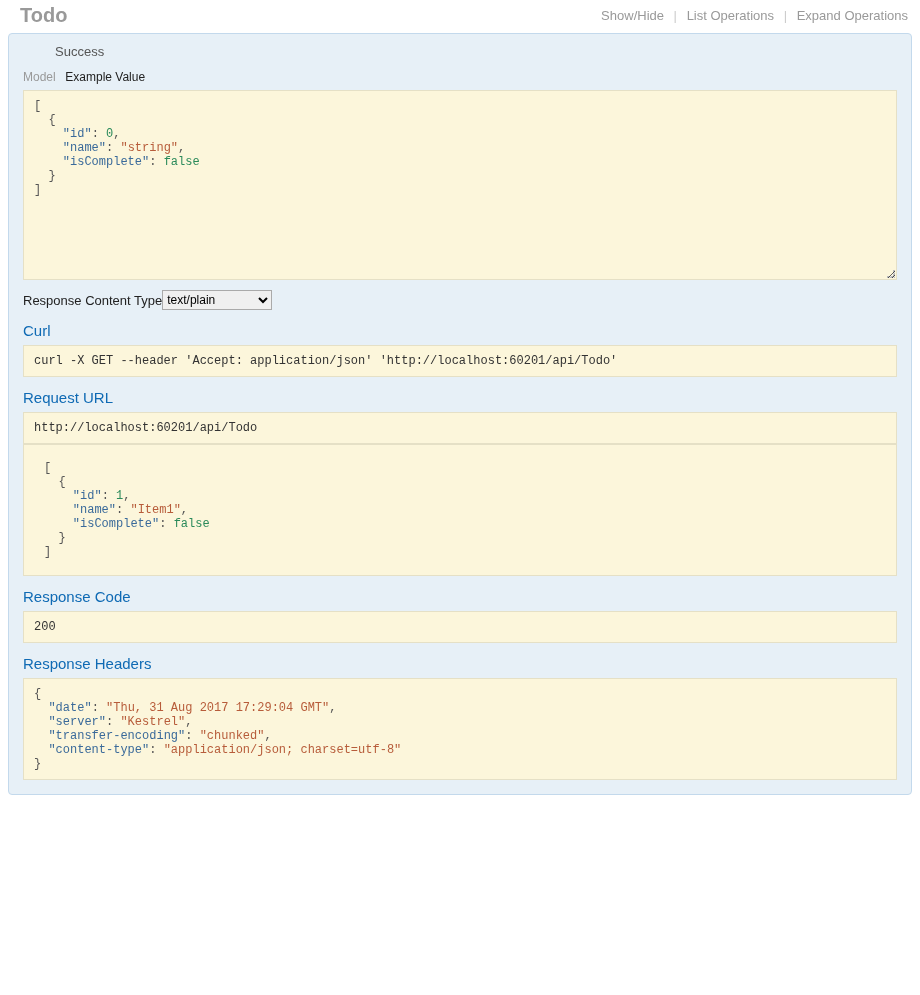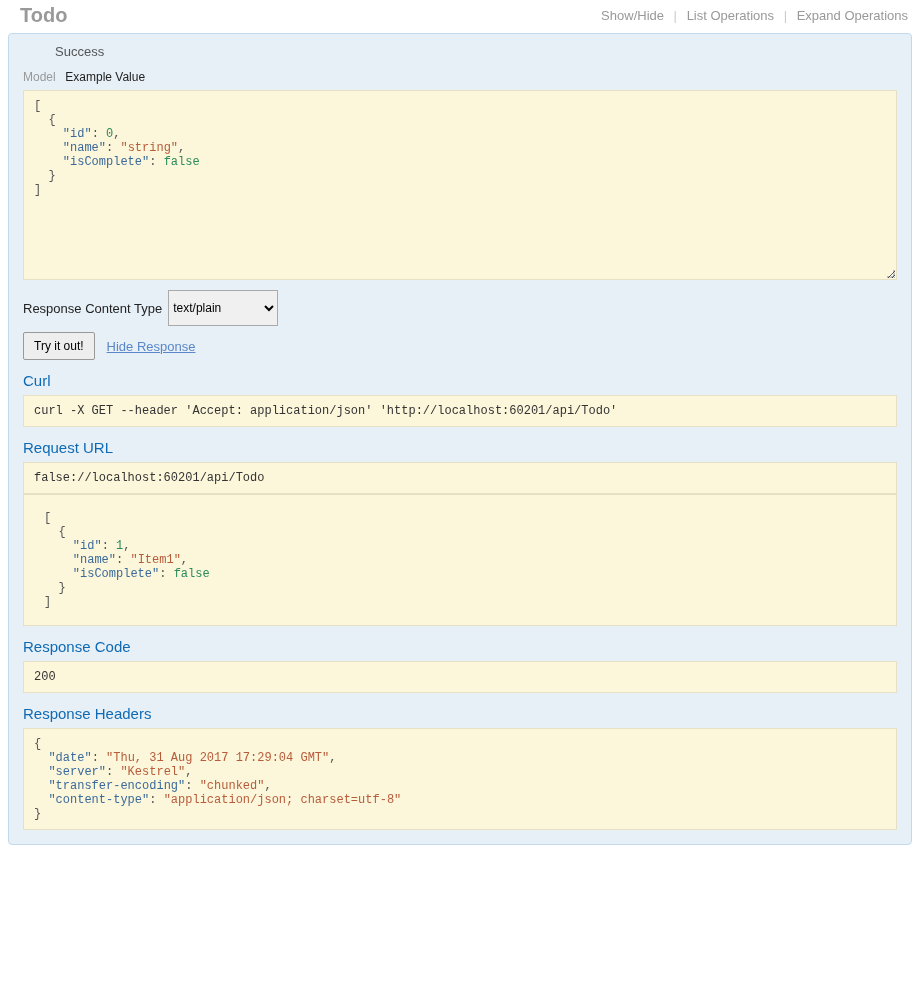--- a/index.html
+++ b/index.html
@@ -134,29 +134,28 @@
   }
   .json-key { color: #3a6a9a; }
   .json-str { color: #b75c3a; }
   .json-num { color: #2a8a5a; }
   .json-bool { color: #2a8a5a; }
   .json-punct { color: #555; }
   .rct-row {
     margin: 10px 0 4px 0;
     display: flex;
     align-items: center;
-    gap: 6px;
   }
   .rct-label { color: #222; }
   select.rct-select {
     font-family: Arial, sans-serif;
     font-size: 12px;
     background: #f0f0f0;
     border: 1px solid #aaa;
-    height: 36px;
+    height: 20px;
     width: 110px;
   }
   .try-row {
     display: flex;
     align-items: center;
     gap: 12px;
     margin: 6px 0 10px 0;
   }
   button.tryit {
     font-family: Arial, sans-serif;
@@ -205,30 +204,26 @@
     <span class="json-key">"name"</span><span class="json-punct">:</span> <span class="json-str">"string"</span><span class="json-punct">,</span>
     <span class="json-key">"isComplete"</span><span class="json-punct">:</span> <span class="json-bool">false</span>
   <span class="json-punct">}</span>
 <span class="json-punct">]</span><div class="resize-handle"></div></div>
 
     <div class="rct-row">
       <span class="rct-label">Response Content Type</span>
       <select class="rct-select"><option value="text/plain">text/plain</option><option value="application/json">application/json</option><option value="text/json">text/json</option></select>
     </div>
 
-    <div class="try-row">
-      <button class="tryit">Try it out!</button>
-      <a class="hide-resp">Hide Response</a>
-    </div>
 
     <h4 class="section">Curl</h4>
     <div class="code-box flat">curl -X GET --header 'Accept: application/json' 'http://localhost:60201/api/Todo'</div>
 
     <h4 class="section">Request URL</h4>
-    <div class="code-box flat">false://localhost:60201/api/Todo</div>
+    <div class="code-box flat">http://localhost:60201/api/Todo</div>
 
     <div class="code-box body"><span class="json-punct">[</span>
   <span class="json-punct">{</span>
     <span class="json-key">"id"</span><span class="json-punct">:</span> <span class="json-num">1</span><span class="json-punct">,</span>
     <span class="json-key">"name"</span><span class="json-punct">:</span> <span class="json-str">"Item1"</span><span class="json-punct">,</span>
     <span class="json-key">"isComplete"</span><span class="json-punct">:</span> <span class="json-bool">false</span>
   <span class="json-punct">}</span>
 <span class="json-punct">]</span></div>
 
     <h4 class="section">Response Code</h4>

